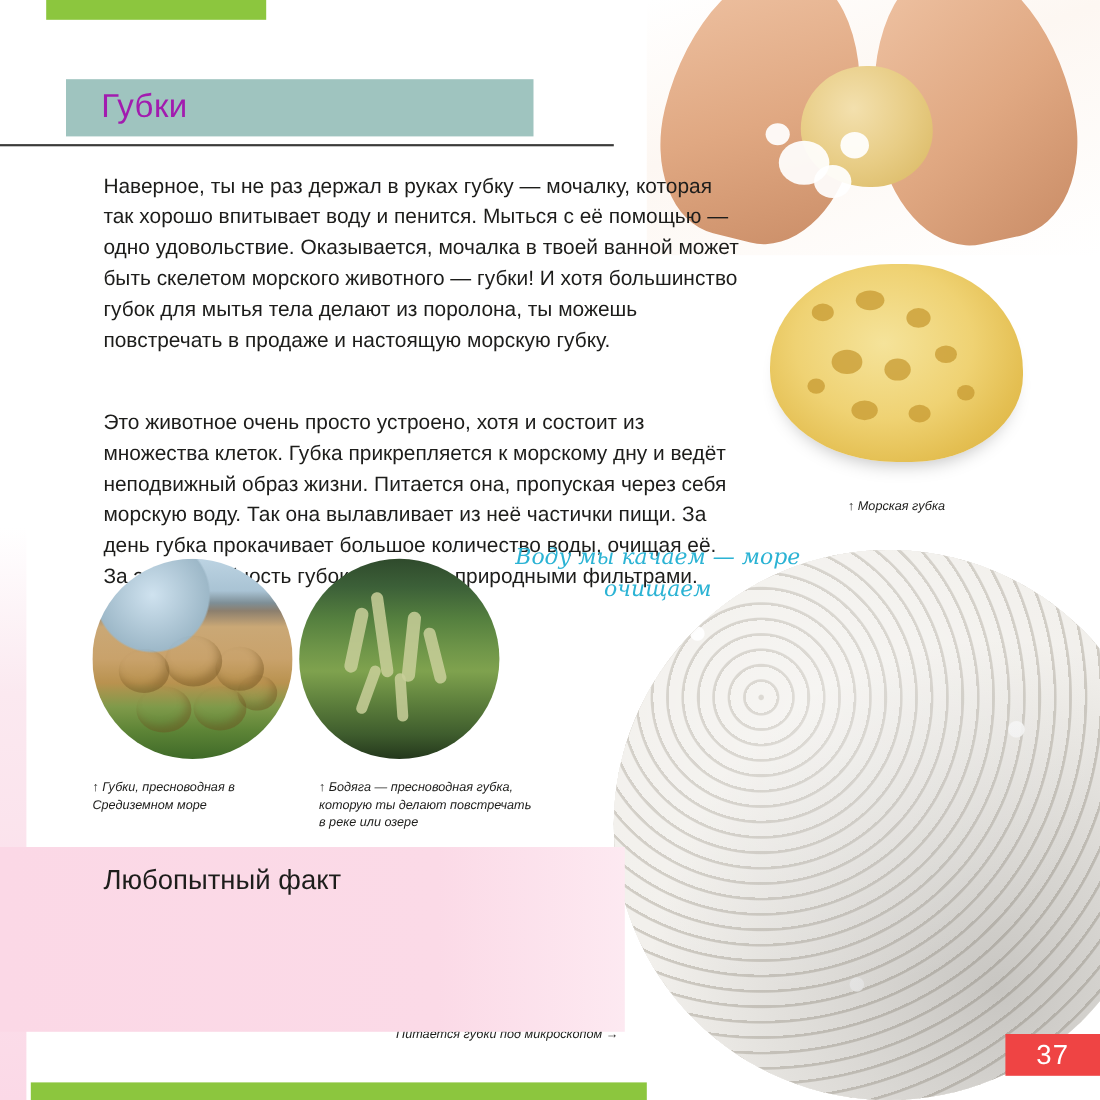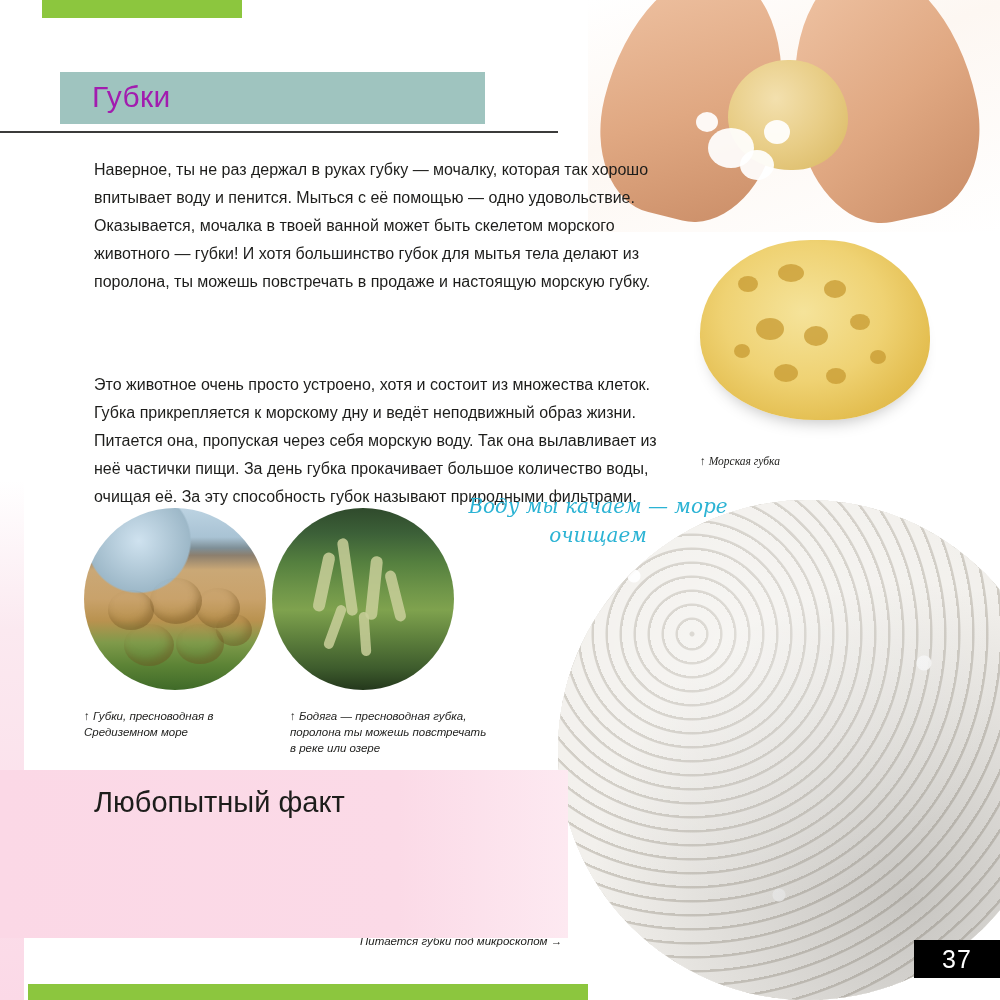--- a/index.html
+++ b/index.html
@@ -38,21 +38,21 @@
     width: 560px;
     height: 16px;
     background: #8cc63e;
   }
   .page-number-box {
     position: absolute;
     right: 0;
     bottom: 22px;
     width: 86px;
     height: 38px;
-    background: #000000;
+    background: #ef4444;
     color: #ffffff;
     display: flex;
     align-items: center;
     justify-content: center;
     font-size: 25px;
     letter-spacing: 1px;
   }
 
   
   .left-pink-strip {
@@ -88,21 +88,21 @@
     width: 558px;
     height: 2px;
     background: #3b3b3a;
   }
 
   
   .para {
     position: absolute;
     left: 94px;
     width: 580px;
-    font-size: 16px;
+    font-size: 19px;
     line-height: 28px;
     color: #1d1d1b;
   }
   #para1 { top: 156px; }
   #para2 { top: 325px; margin-top: 46px; }
 
   
   .handwriting {
     position: absolute;
     left: 468px;
@@ -186,25 +186,24 @@
     position: absolute;
     border-radius: 50%;
     background: #c79a32;
     opacity: .75;
   }
   #caption-sea-sponge {
     position: absolute;
     left: 700px;
     top: 455px;
     width: 230px;
-    text-align: left;
+    text-align: center;
     font-size: 11.5px;
     font-style: italic;
     color: #1d1d1b;
-    font-family: Liberation Serif, serif;
   }
 
   
   #photo-hands {
     position: absolute;
     left: 588px;
     top: 0;
     width: 412px;
     height: 232px;
     background: linear-gradient(160deg, #ffffff 0%, #fdf7f2 40%, #ffffff 100%);
@@ -276,21 +275,21 @@
     left: 0;
     top: 770px;
     width: 568px;
     height: 168px;
     background: linear-gradient(to right, #fbd8e6 0%, #fbdae7 70%, #fde9f1 100%);
   }
   .fact-title {
     position: absolute;
     left: 94px;
     top: 786px;
-    font-size: 29px;
+    font-size: 25px;
     color: #1d1d1b;
   }
   .fact-text {
     position: absolute;
     left: 94px;
     top: 828px;
     width: 430px;
     font-size: 16.5px;
     line-height: 27px;
     color: #1d1d1b;
@@ -350,21 +349,21 @@
   <div class="photo-circle" id="photo-badyaga">
     <div class="branch" style="left:46px;  top:44px;  width:12px; height:60px; transform: rotate(12deg);"></div>
     <div class="branch" style="left:70px;  top:30px;  width:11px; height:78px; transform: rotate(-8deg);"></div>
     <div class="branch" style="left:96px;  top:48px;  width:12px; height:64px; transform: rotate(6deg);"></div>
     <div class="branch" style="left:118px; top:62px;  width:11px; height:52px; transform: rotate(-14deg);"></div>
     <div class="branch" style="left:58px;  top:96px;  width:10px; height:46px; transform: rotate(20deg);"></div>
     <div class="branch" style="left:88px;  top:104px; width:10px; height:44px; transform: rotate(-4deg);"></div>
   </div>
 
   <div class="caption" id="caption-basket">↑ Губки, пресноводная в Средиземном море</div>
-  <div class="caption" id="caption-badyaga">↑ Бодяга — пресноводная губка, поролона ты можешь повстречать в реке или озере</div>
+  <div class="caption" id="caption-badyaga">↑ Бодяга — пресноводная губка, которую ты делают повстречать в реке или озере</div>
 
   <div id="photo-microscope">
     <div class="mesh"></div>
     <div class="shade"></div>
   </div>
   <div id="caption-microscope">Питается губки под микроскопом →</div>
 
   <div class="fact-box"></div>
   <div class="fact-title">Любопытный факт</div>
 

